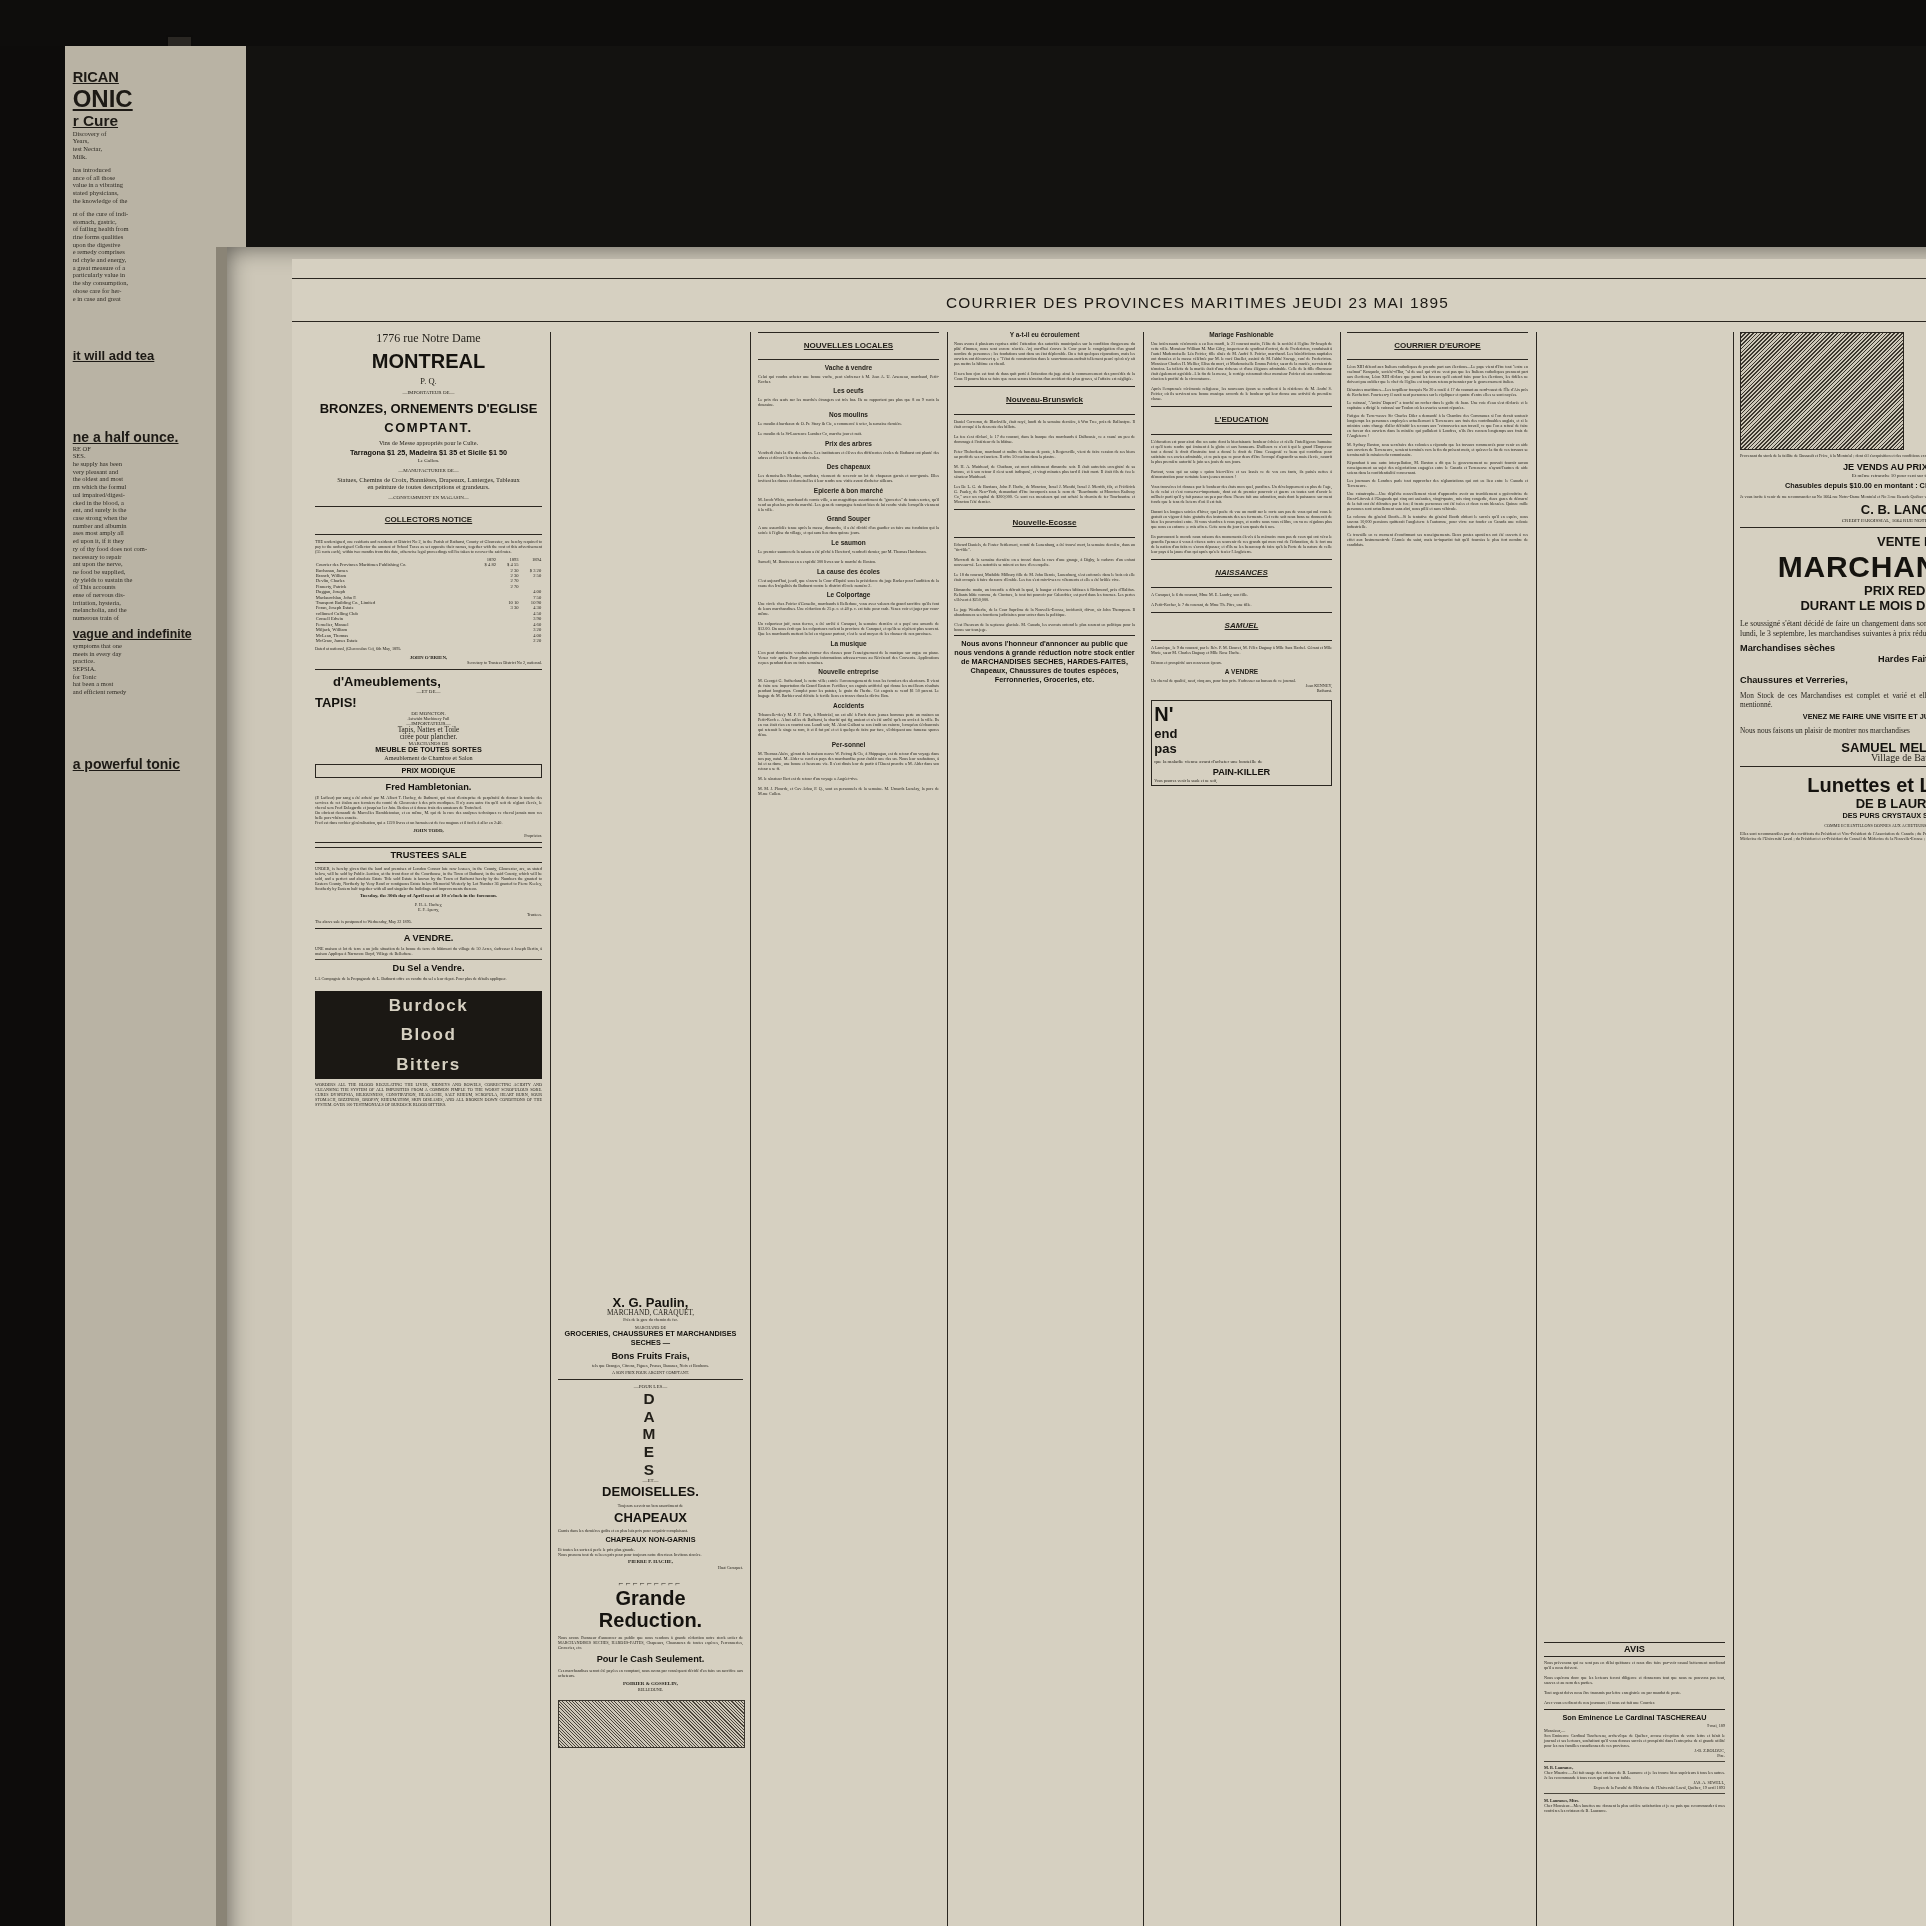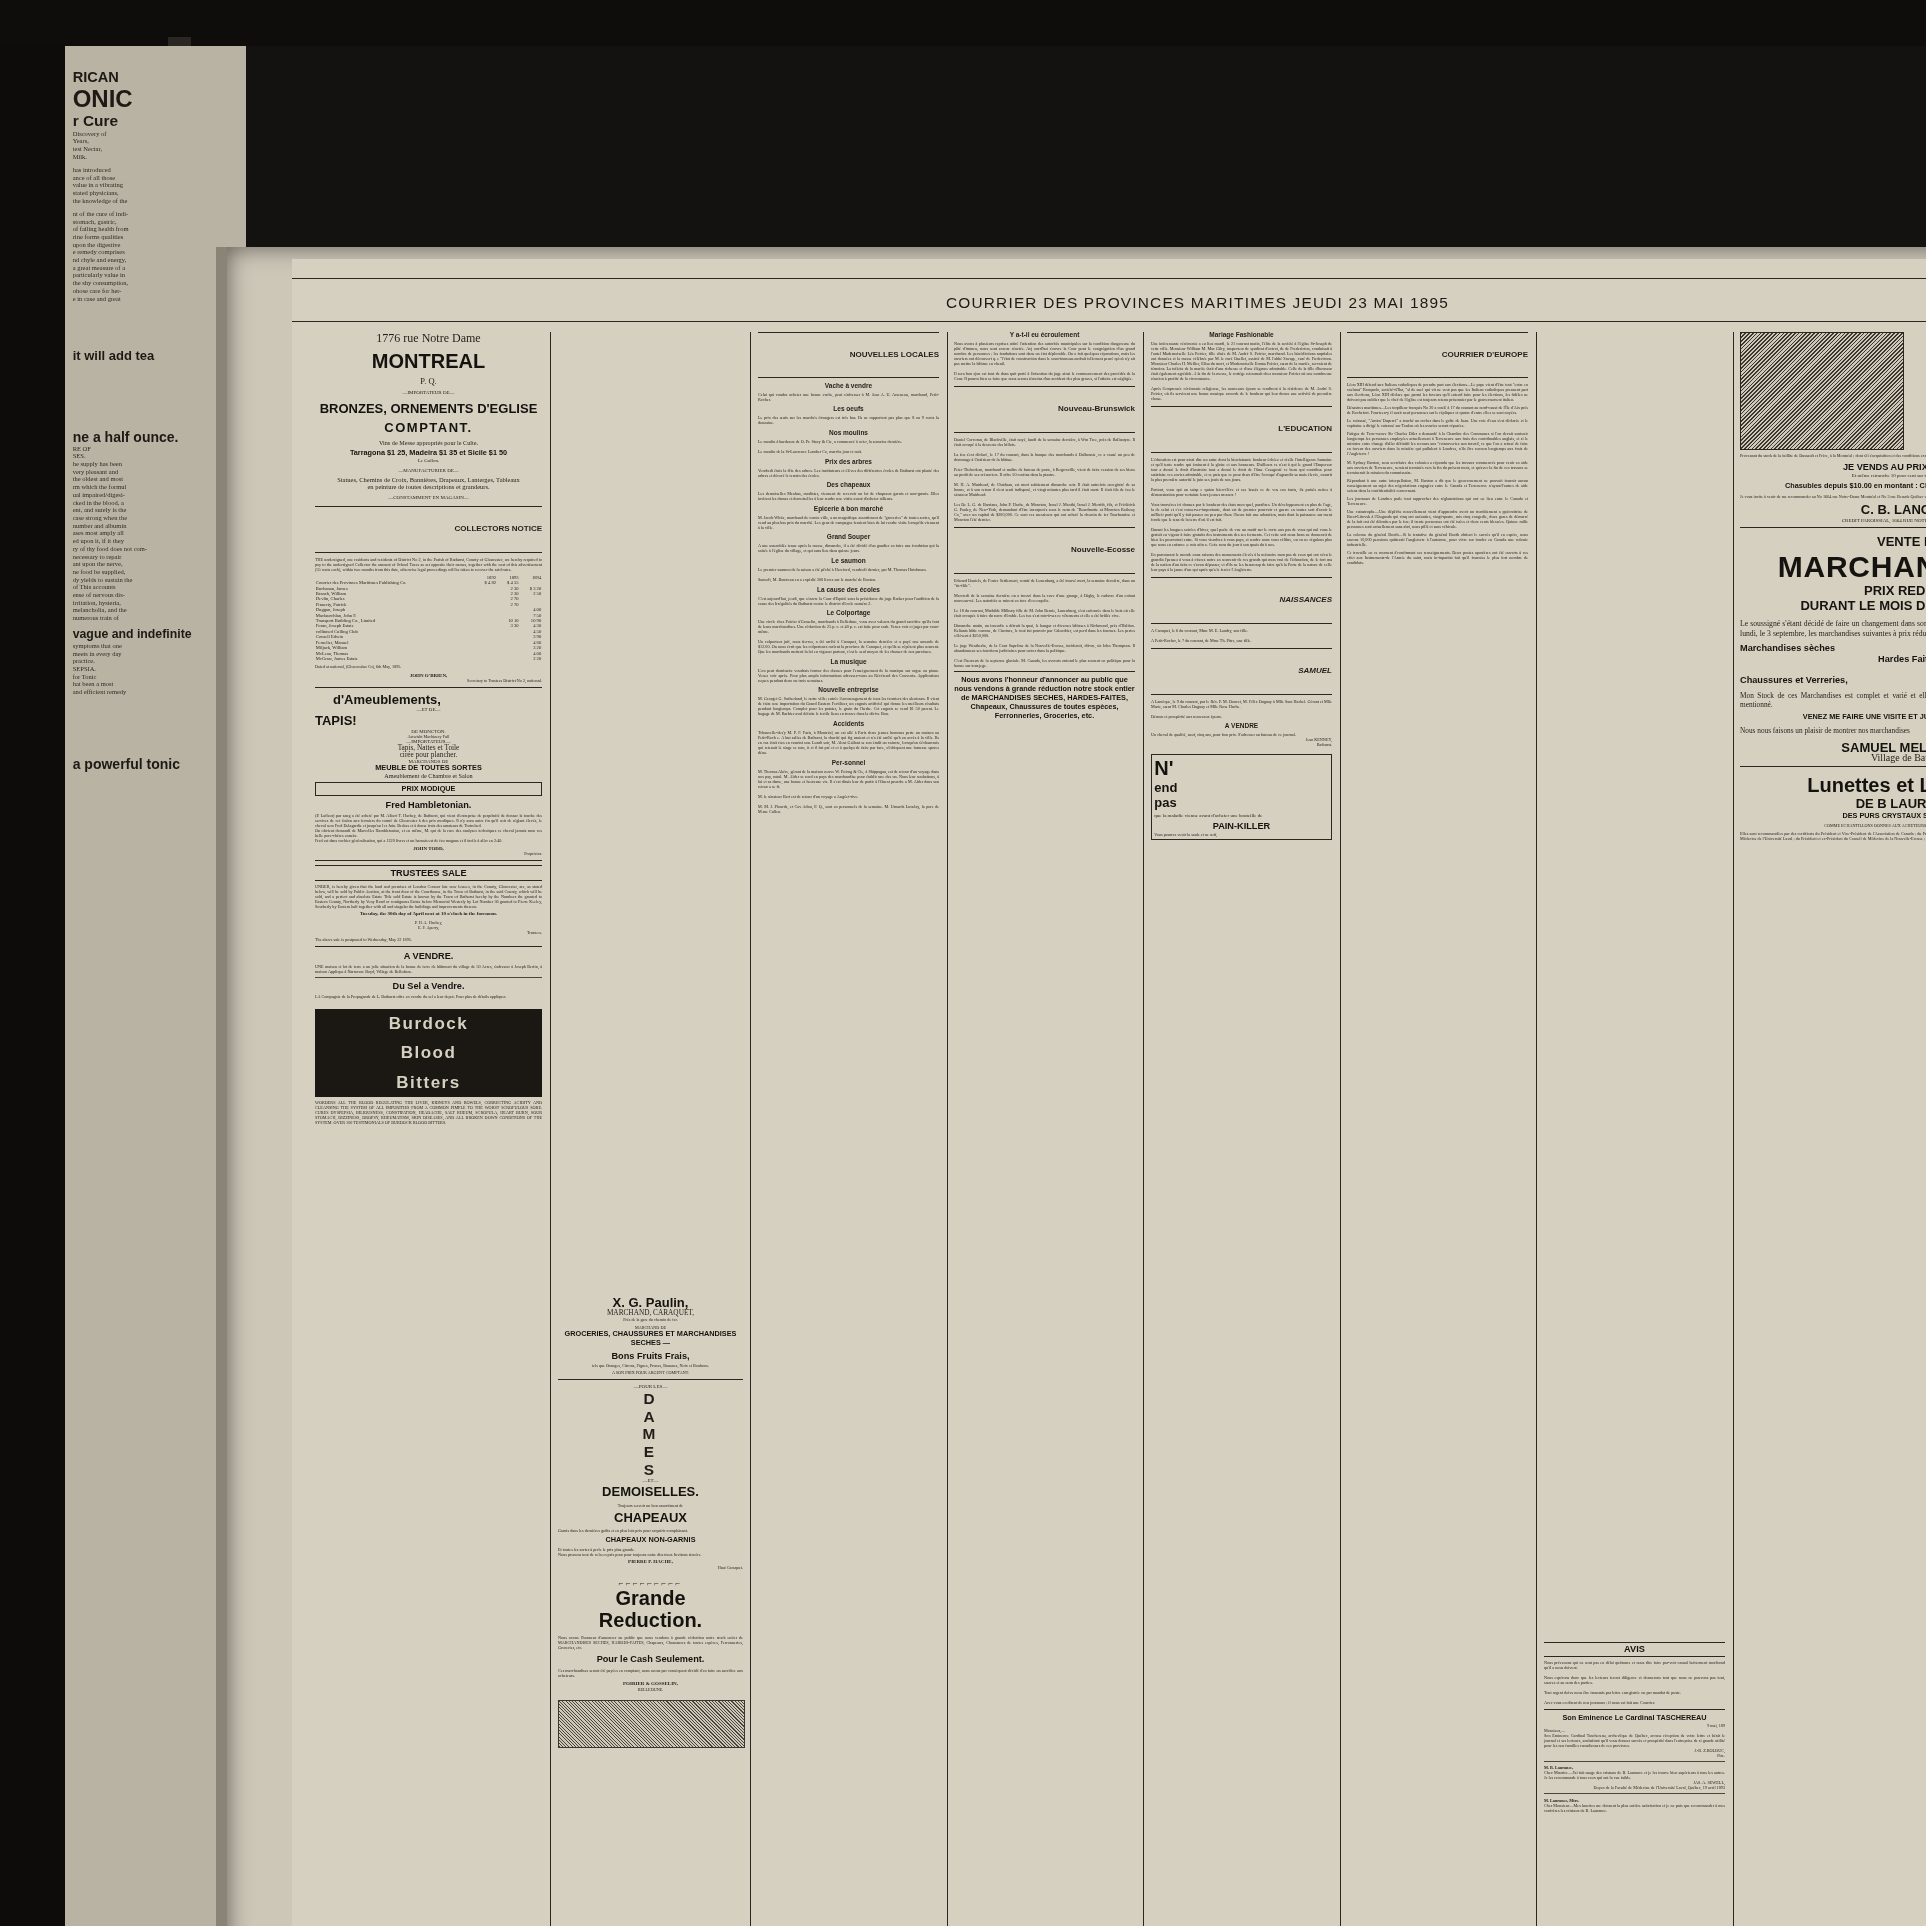--- a/index.html
+++ b/index.html
@@ -8,21 +8,21 @@
   .page-bg{position:absolute;inset:0;background:#131210;}
   
   .film-left{position:absolute;left:0;top:0;width:65px;height:3005px;background:#0d0c0b;}
   .film-top{position:absolute;left:0;top:0;width:2331px;height:46px;background:#0e0d0c;}
   .clip-a{position:absolute;left:166px;top:35px;width:23px;height:169px;background:#2a2723;border:2.3px solid #0d0c0b;}
 
   
   .underpage{position:absolute;left:65px;top:46px;width:181px;height:2901px;background:#b9b3a4;}
   .underpage .ucol{position:absolute;left:7.7px;top:23px;width:166px;height:2851px;}
   .u-text{font-size:6.5px;line-height:7.7px;color:#2e2a23;text-align:justify;}
-  .u-big{font-family:"Liberation Sans",sans-serif;font-weight:bold;color:#1d1a15;}
+  .u-big{font-family:"Liberation Sans",sans-serif;font-weight:bold;color:#1d1a15;text-decoration:underline;}
 
   
   .sheet{position:absolute;left:227px;top:247px;width:1938px;height:2616px;background:#cdc7b8;
          box-shadow:0 0 23px rgba(0,0,0,.55) inset;}
   .sheet-inner{position:absolute;left:65px;top:11.6px;width:1811px;height:2581px;background:#d6d0c1;}
   .crease{position:absolute;left:247px;top:247px;width:23px;height:2616px;background:linear-gradient(90deg,#8e8778,#cdc7b8);opacity:.75;}
   .crease2{position:absolute;left:216px;top:247px;width:15.4px;height:2616px;background:#6a6458;opacity:.6;}
 
   .masthead{position:absolute;left:0;top:35px;width:1811px;text-align:center;
             font-family:"Liberation Sans",sans-serif;font-size:15.4px;letter-spacing:1.2px;color:#1c1915;}
@@ -50,22 +50,22 @@
   .ctr{text-align:center;}
   .sp{height:5.4px;}
   .sp-s{height:3.1px;}
   .sp-l{height:10px;}
   .divider{border-top:0.8px solid #2a2620;margin:3.9px 0;}
   .divider-thin{border-top:0.4px solid #4a463c;margin:3.1px 0;}
   .boxed{border:0.8px solid #2a2620;padding:2.3px;}
   .small{font-size:5px;line-height:5.8px;}
   .tiny{font-size:4.2px;line-height:5px;}
   .ital{font-style:italic;}
-  .sec-hd{font-family:"Liberation Sans",sans-serif;font-weight:bold;font-size:8px;text-align:right;
-          border-top:0.8px solid #2a2620;border-bottom:0.8px solid #2a2620;padding:19px 0;margin:5.4px 0 3.9px;}
+  .sec-hd{font-family:"Liberation Sans",sans-serif;font-weight:bold;font-size:8px;text-align:center;
+          border-top:0.8px solid #2a2620;border-bottom:0.8px solid #2a2620;padding:10px 0;margin:5.4px 0 3.9px;text-decoration:underline;}
   .sub-hd{font-family:"Liberation Sans",sans-serif;font-weight:bold;font-size:6.5px;text-align:center;margin:4.6px 0 2.3px;}
   .tbl{width:100%;font-size:4.6px;line-height:5.4px;border-collapse:collapse;}
   .tbl td{padding:0 0.8px;}
   .right{text-align:right;}
   
   .engraving{width:100%;height:116px;background:
      repeating-linear-gradient(135deg,#3c372e 0 1.2px,#cdc7b8 1.2px 2.7px);
      border:0.8px solid #2a2620;}
   .engraving2{width:100%;height:81px;background:
      repeating-linear-gradient(45deg,#4a443a 0 0.8px,#cdc7b8 0.8px 2.3px);

